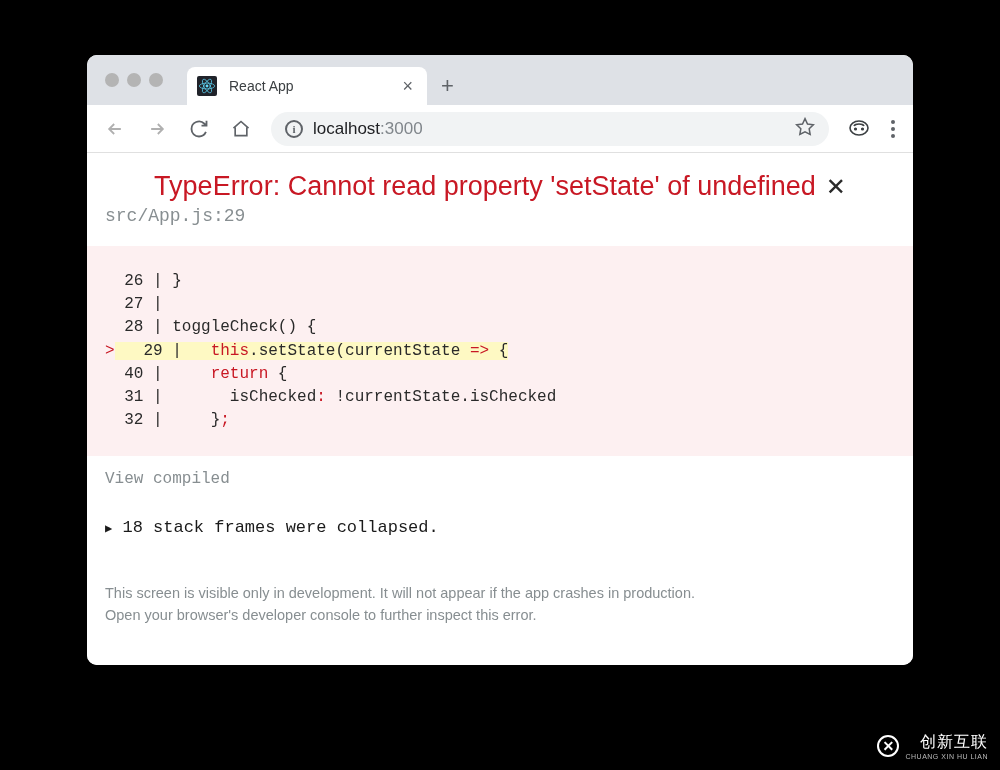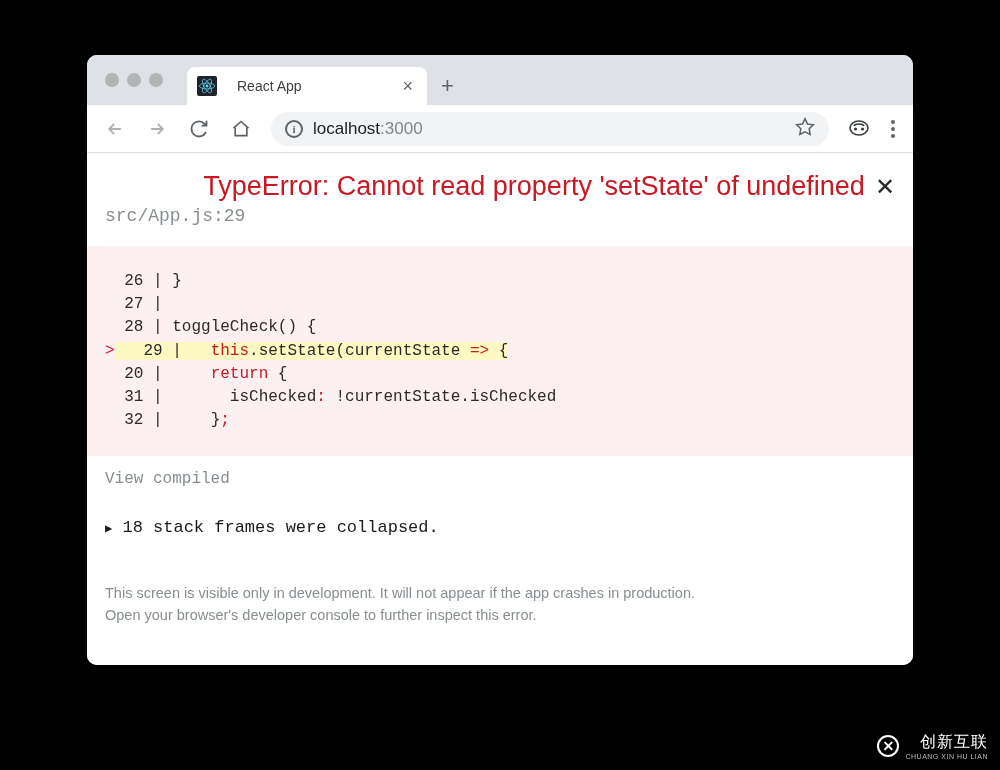--- a/index.html
+++ b/index.html
@@ -43,21 +43,21 @@
       background: #b4b4b4;
     }
     .tab {
       margin-left: 88px;
       background: #fff;
       border-radius: 8px 8px 0 0;
       height: 38px;
       display: flex;
       align-items: center;
       padding: 0 10px;
-      gap: 20px;
+      gap: 12px;
       min-width: 240px;
       position: relative;
     }
     .tab-favicon {
       width: 20px;
       height: 20px;
       background: #20232a;
       border-radius: 2px;
       display: flex;
       align-items: center;
@@ -148,21 +148,21 @@
       font-family: -apple-system, BlinkMacSystemFont, "Segoe UI", Helvetica, sans-serif;
       background: #fff;
       height: calc(100% - 98px);
     }
     .inner-content {
       padding: 0 18px;
     }
     .error-header {
       display: flex;
       align-items: center;
-      justify-content: flex-end;
+      justify-content: center;
       gap: 10px;
     }
     .error-title {
       color: #c81824;
       font-size: 27px;
       font-weight: 500;
       font-family: -apple-system, sans-serif;
     }
     .error-close {
       font-size: 24px;
@@ -330,21 +330,21 @@
         <div class="error-close">✕</div>
       </div>
       <div class="src-loc mono">src/App.js:29</div>
     </div>
 
     <div class="code-block mono">
       <div class="code-line"><span>  26</span> | <span>}</span></div>
       <div class="code-line"><span>  27</span> | <span></span></div>
       <div class="code-line"><span>  28</span> | <span>toggleCheck() {</span></div>
       <div class="code-line hl"><span class="ptr">&gt;</span><span class="hl-bg"> <span style="display:inline">  29</span> |   <span class="kw">this</span><span class="text-dark">.setState(currentState </span><span class="kw">=&gt;</span><span class="text-dark"> {</span></span></div>
-      <div class="code-line"><span>  20</span> |     <span class="kw">return</span><span> {</span></div>
+      <div class="code-line"><span>  40</span> |     <span class="kw">return</span><span> {</span></div>
       <div class="code-line"><span>  31</span> |       <span>isChecked</span><span class="punct-red">:</span><span> !</span><span>currentState.isChecked</span></div>
       <div class="code-line"><span>  32</span> |     <span>}</span><span class="punct-red">;</span></div>
     </div>
 
     <div class="inner-content">
       <div class="view-compiled mono">View compiled</div>
       <div class="collapsed mono"><span class="arrow">▶</span> <span>18 stack frames were collapsed.</span></div>
       <div class="footer-note">
         <div>This screen is visible only in development. It will not appear if the app crashes in production.</div>
         <div>Open your browser's developer console to further inspect this error.</div>

